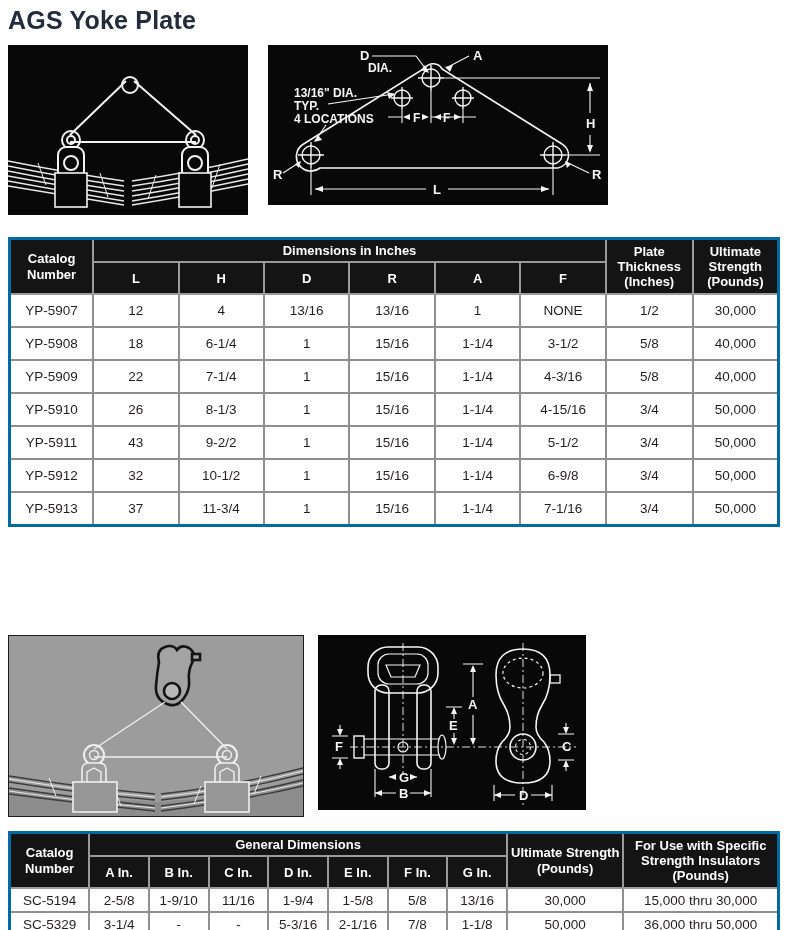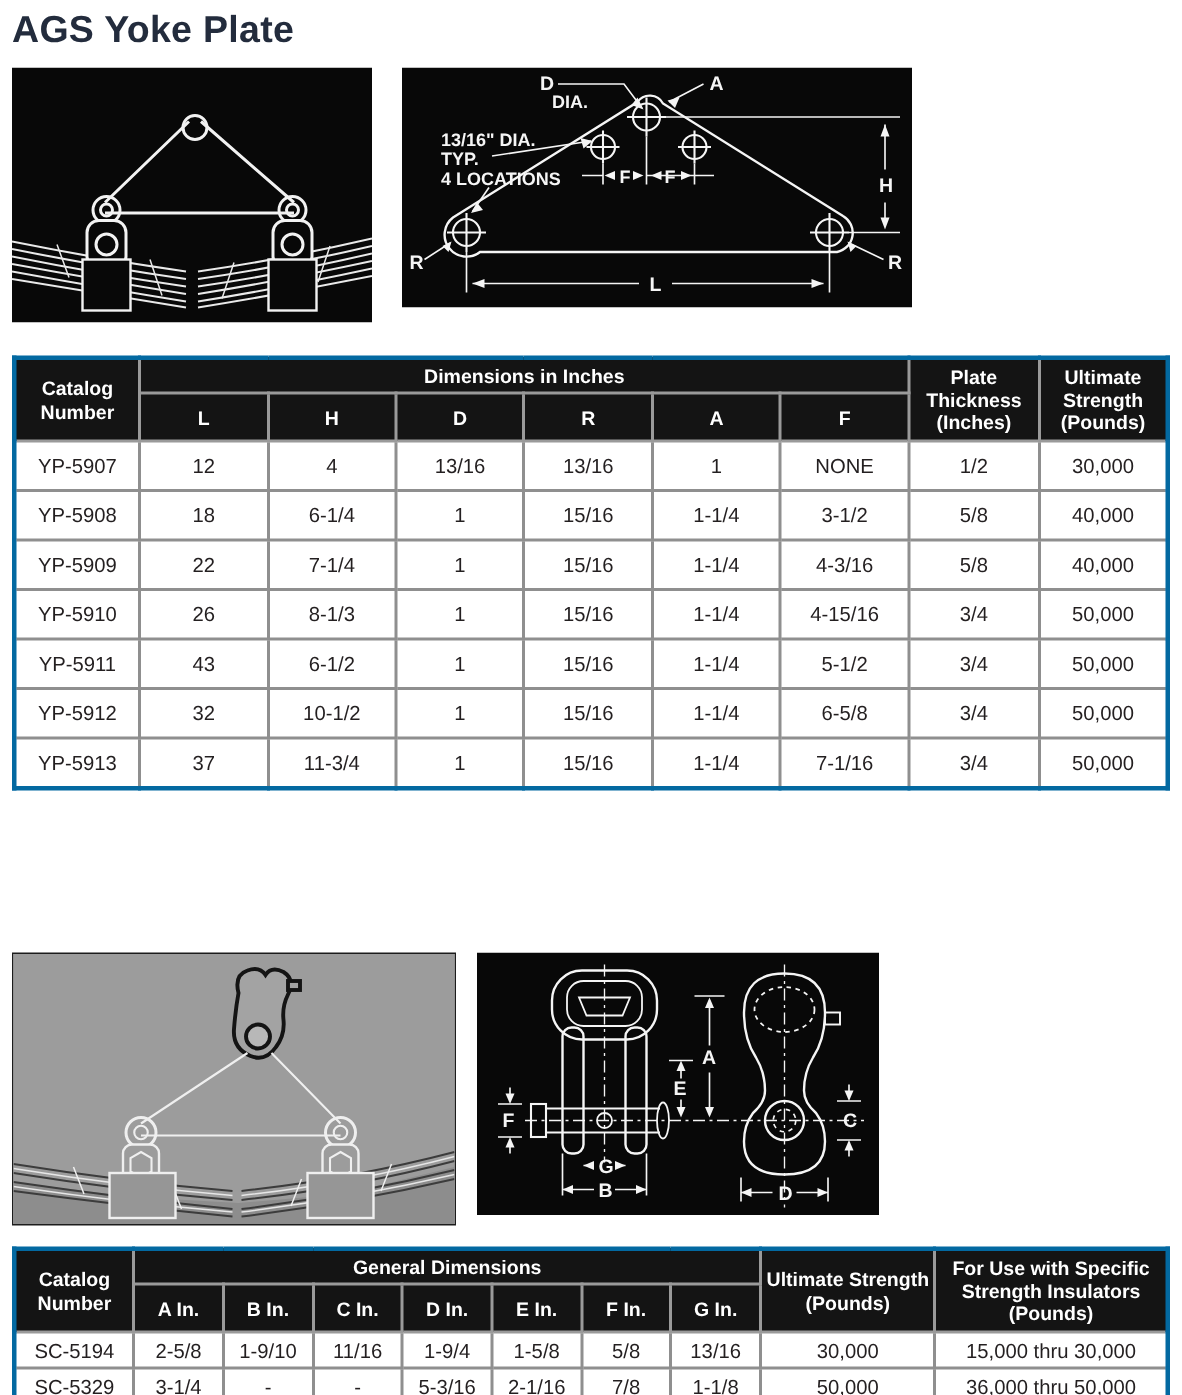--- a/index.html
+++ b/index.html
@@ -216,36 +216,36 @@
             <td>1</td>
             <td>15/16</td>
             <td>1-1/4</td>
             <td>4-15/16</td>
             <td>3/4</td>
             <td>50,000</td>
         </tr>
         <tr>
           <td>YP-5911</td>
             <td>43</td>
-            <td>6-1/2</td>
+            <td>9-2/2</td>
             <td>1</td>
             <td>15/16</td>
             <td>1-1/4</td>
             <td>5-1/2</td>
             <td>3/4</td>
             <td>50,000</td>
         </tr>
         <tr>
           <td>YP-5912</td>
             <td>32</td>
             <td>10-1/2</td>
             <td>1</td>
             <td>15/16</td>
             <td>1-1/4</td>
-            <td>6-5/8</td>
+            <td>6-9/8</td>
             <td>3/4</td>
             <td>50,000</td>
         </tr>
         <tr>
           <td>YP-5913</td>
             <td>37</td>
             <td>11-3/4</td>
             <td>1</td>
             <td>15/16</td>
             <td>1-1/4</td>

